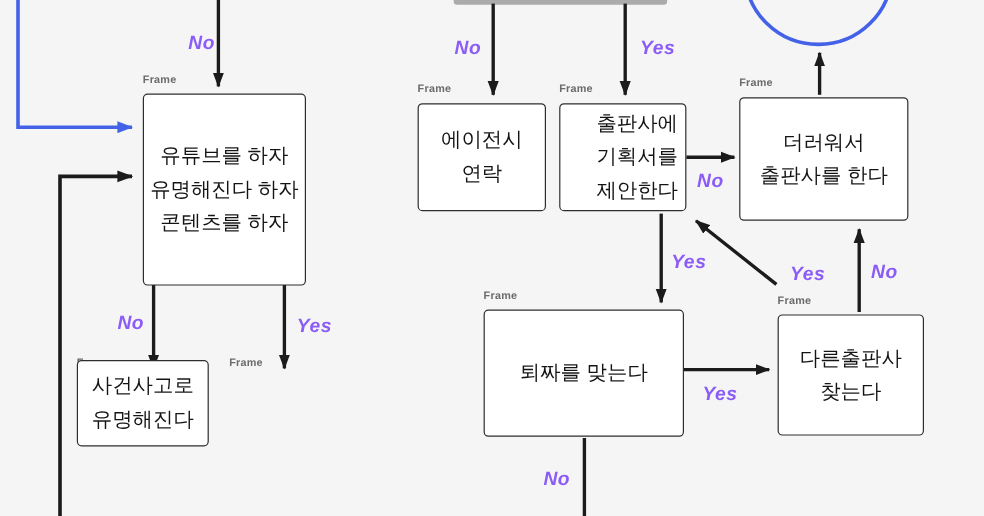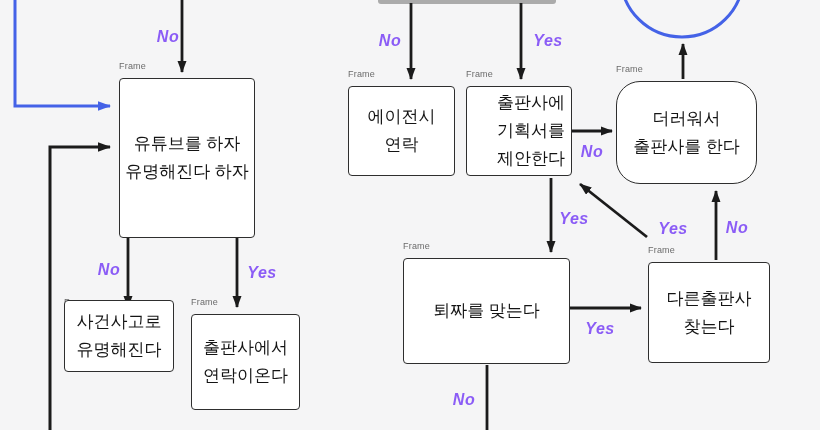--- a/index.html
+++ b/index.html
@@ -12,20 +12,21 @@
   .node{
     position:absolute;box-sizing:border-box;
     background:#ffffff;border:1.4px solid #2e2e2e;border-radius:4px;
     display:flex;flex-direction:column;justify-content:center;align-items:center;
     color:#141414;font-size:17px;line-height:28px;text-align:center;
   }
   .nline{white-space:nowrap;}
   .frame-label{
     position:absolute;font-size:9px;line-height:11px;color:#6b6b6b;
     letter-spacing:0.2px;
+    font-weight:bold;
   }
   .edge-label{
     position:absolute;transform:translate(-50%,-50%);
     font-weight:bold;font-style:italic;font-size:16px;color:#8b5cf6;
     letter-spacing:0.5px;white-space:nowrap;
   }
 </style>
 </head>
 <body>
 
@@ -79,47 +80,44 @@
   <span class="frame-label" style="left:466px;top:69px;">Frame</span>
   <span class="frame-label" style="left:616px;top:64px;">Frame</span>
   <span class="frame-label" style="left:64px;top:297px;">Frame</span>
   <span class="frame-label" style="left:191px;top:297px;">Frame</span>
   <span class="frame-label" style="left:403px;top:241px;">Frame</span>
   <span class="frame-label" style="left:648px;top:245px;">Frame</span>
 
   <div class="node" style="left:119px;top:78px;width:136px;height:160px;">
     <div class="nline">유튜브를 하자</div>
     <div class="nline">유명해진다 하자</div>
+    <div class="nline">콘텐츠를 하자</div>
   </div>
 
   <div class="node" style="left:348px;top:86px;width:107px;height:90px;font-family:Liberation Serif, serif;">
     <div class="nline">에이전시</div>
     <div class="nline">연락</div>
   </div>
 
   <div class="node" style="left:466px;top:86px;width:106px;height:90px;padding-left:24px;">
     <div class="nline">출판사에</div>
     <div class="nline">기획서를</div>
     <div class="nline">제안한다</div>
   </div>
 
-  <div class="node" style="left:616px;top:81px;width:141px;height:103px;border-radius:24px;">
+  <div class="node" style="left:616px;top:81px;width:141px;height:103px;">
     <div class="nline">더러워서</div>
     <div class="nline">출판사를 한다</div>
   </div>
 
   <div class="node" style="left:64px;top:300px;width:110px;height:72px;">
     <div class="nline">사건사고로</div>
     <div class="nline">유명해진다</div>
   </div>
 
-  <div class="node" style="left:191px;top:314px;width:109px;height:96px;">
-    <div class="nline">출판사에서</div>
-    <div class="nline">연락이온다</div>
-  </div>
 
   <div class="node" style="left:403px;top:258px;width:167px;height:106px;">
     <div class="nline">퇴짜를 맞는다</div>
   </div>
 
   <div class="node" style="left:648px;top:262px;width:122px;height:101px;">
     <div class="nline">다른출판사</div>
     <div class="nline">찾는다</div>
   </div>
 

